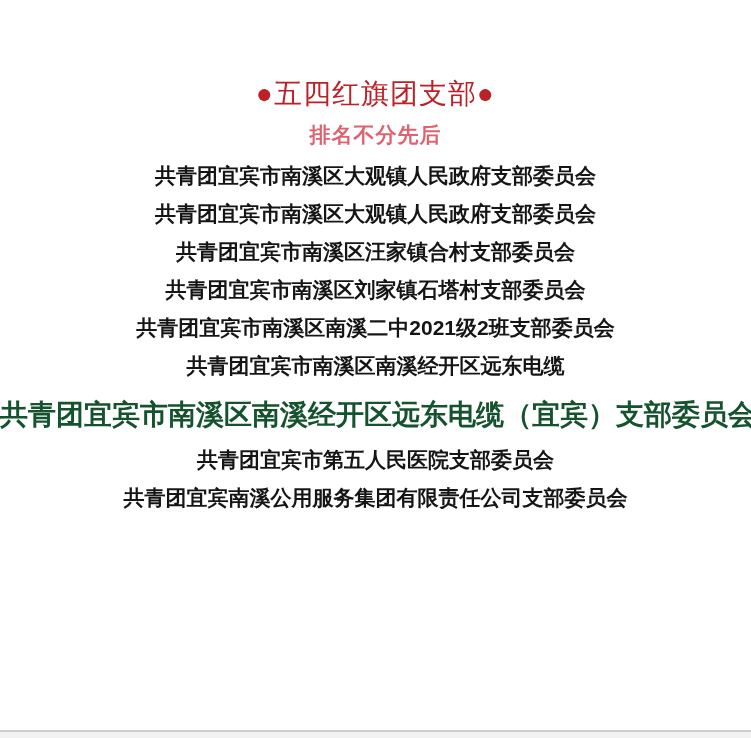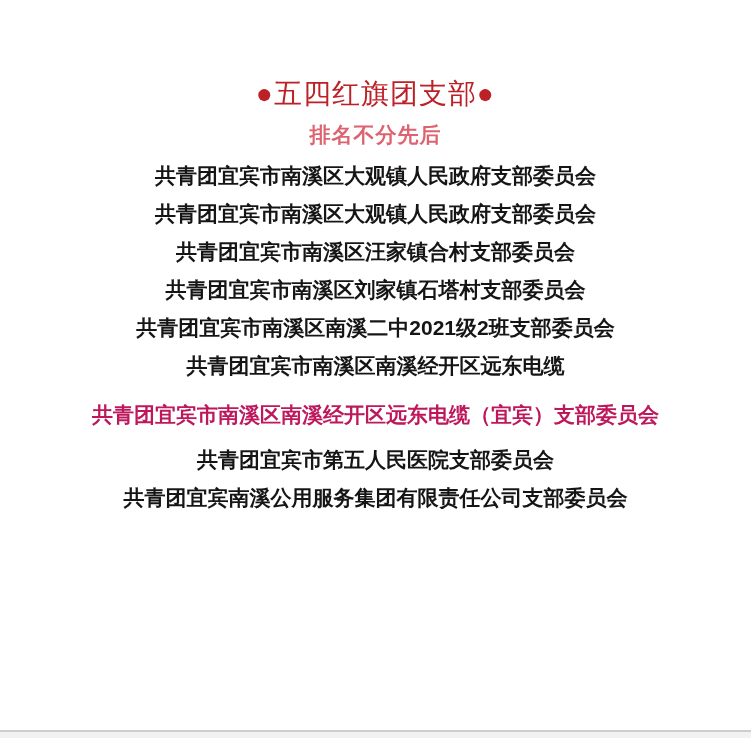--- a/index.html
+++ b/index.html
@@ -45,22 +45,22 @@
     text-align: center;
     font-size: 21px;
     font-weight: bold;
     color: #151515;
     white-space: nowrap;
   }
   .item.highlight {
     height: 52px;
     line-height: 52px;
     margin-top: 4px;
-    font-size: 21px;
-    color: #be185d;
+    font-size: 28px;
+    color: #14532d;
   }
   .bottom-strip {
     position: absolute;
     left: 0;
     right: 0;
     bottom: 0;
     height: 8px;
     background: #f2f2f2;
     border-top: 2px solid #cdcdcd;
   }

